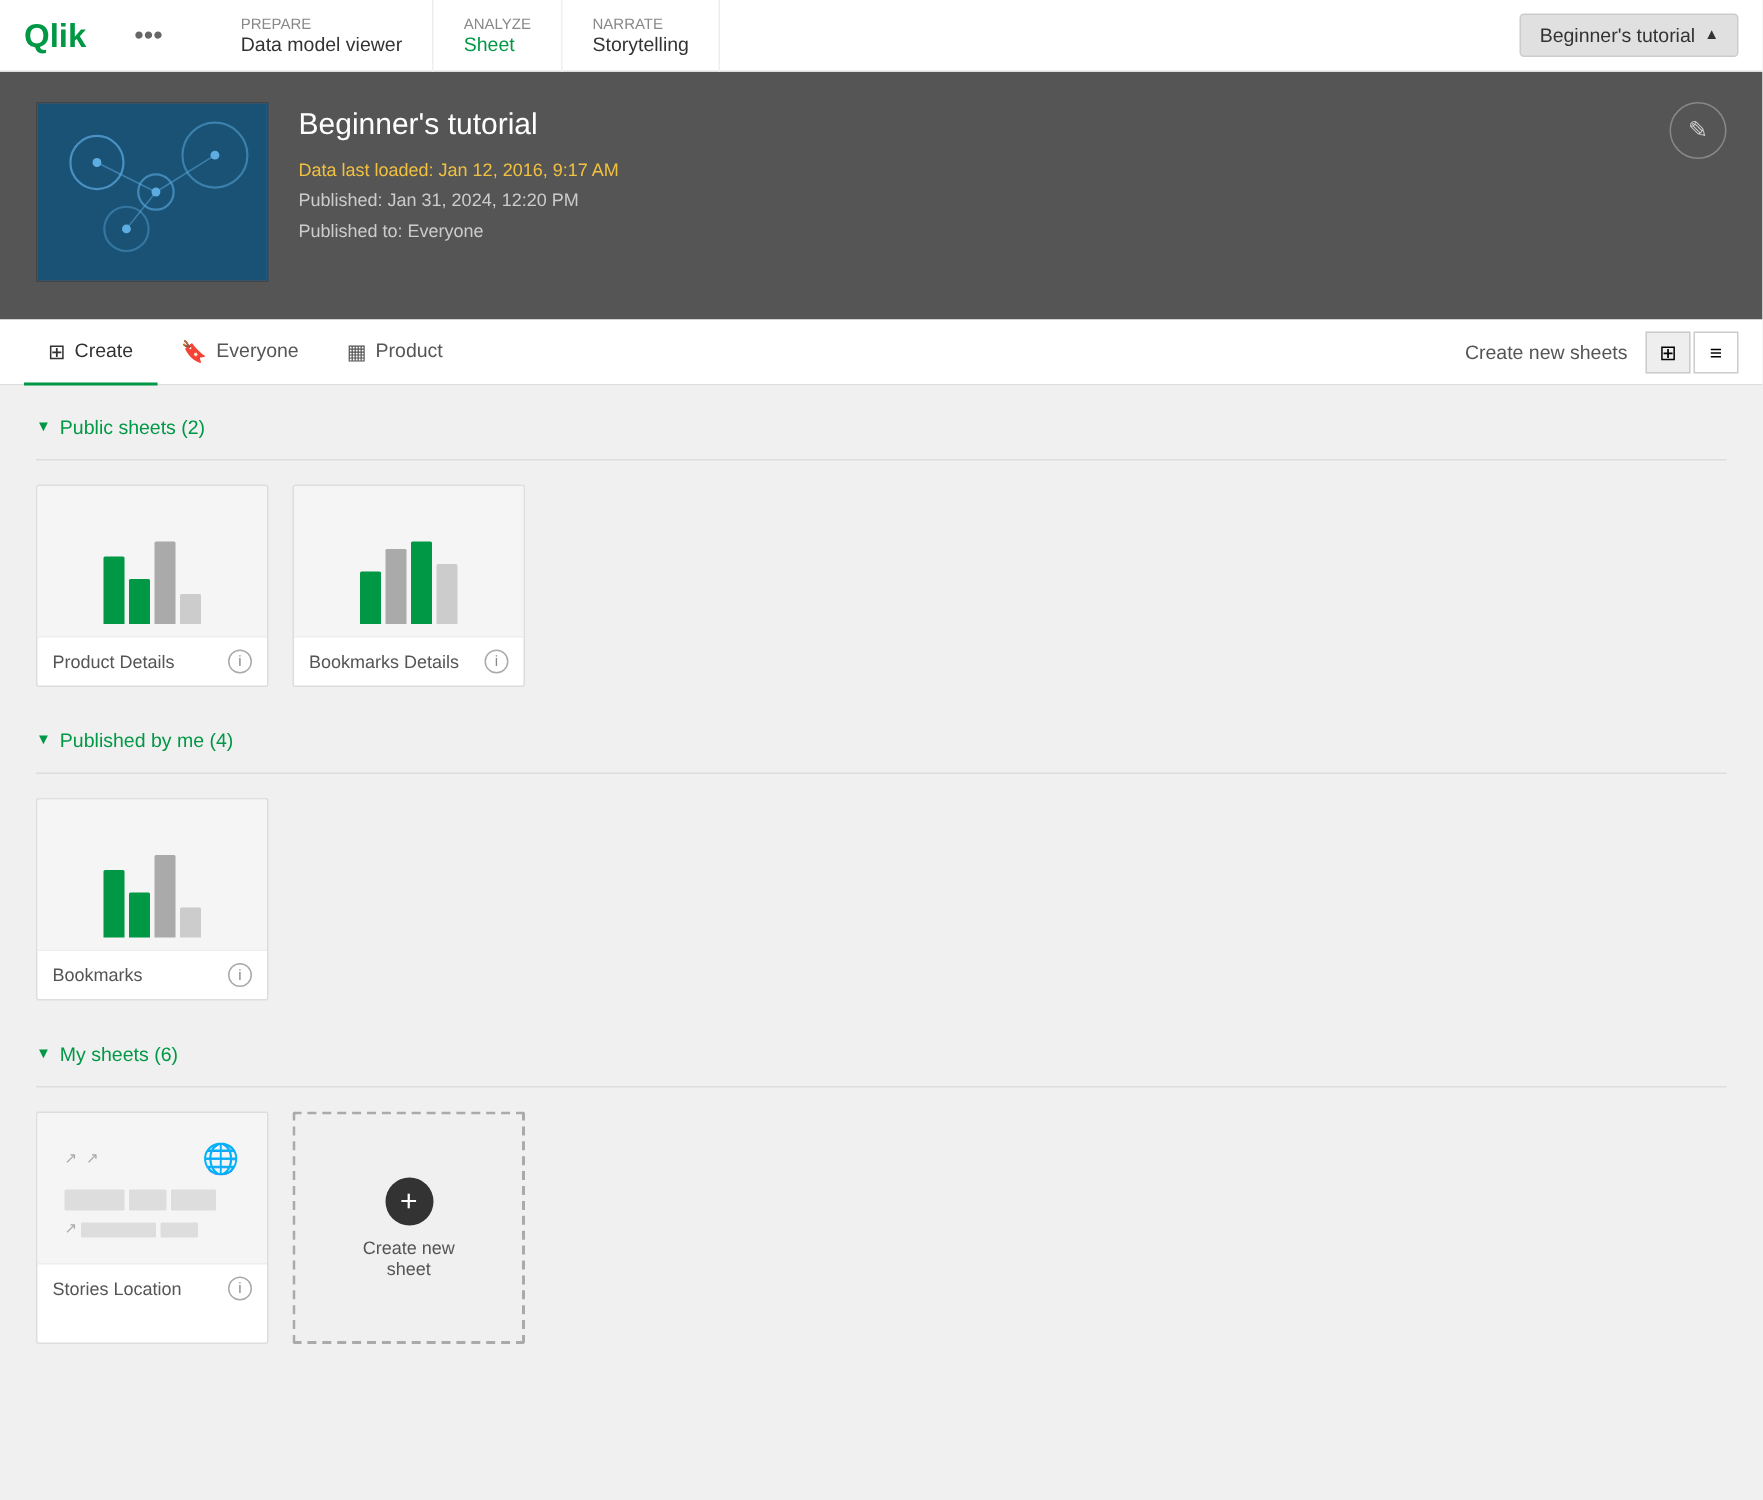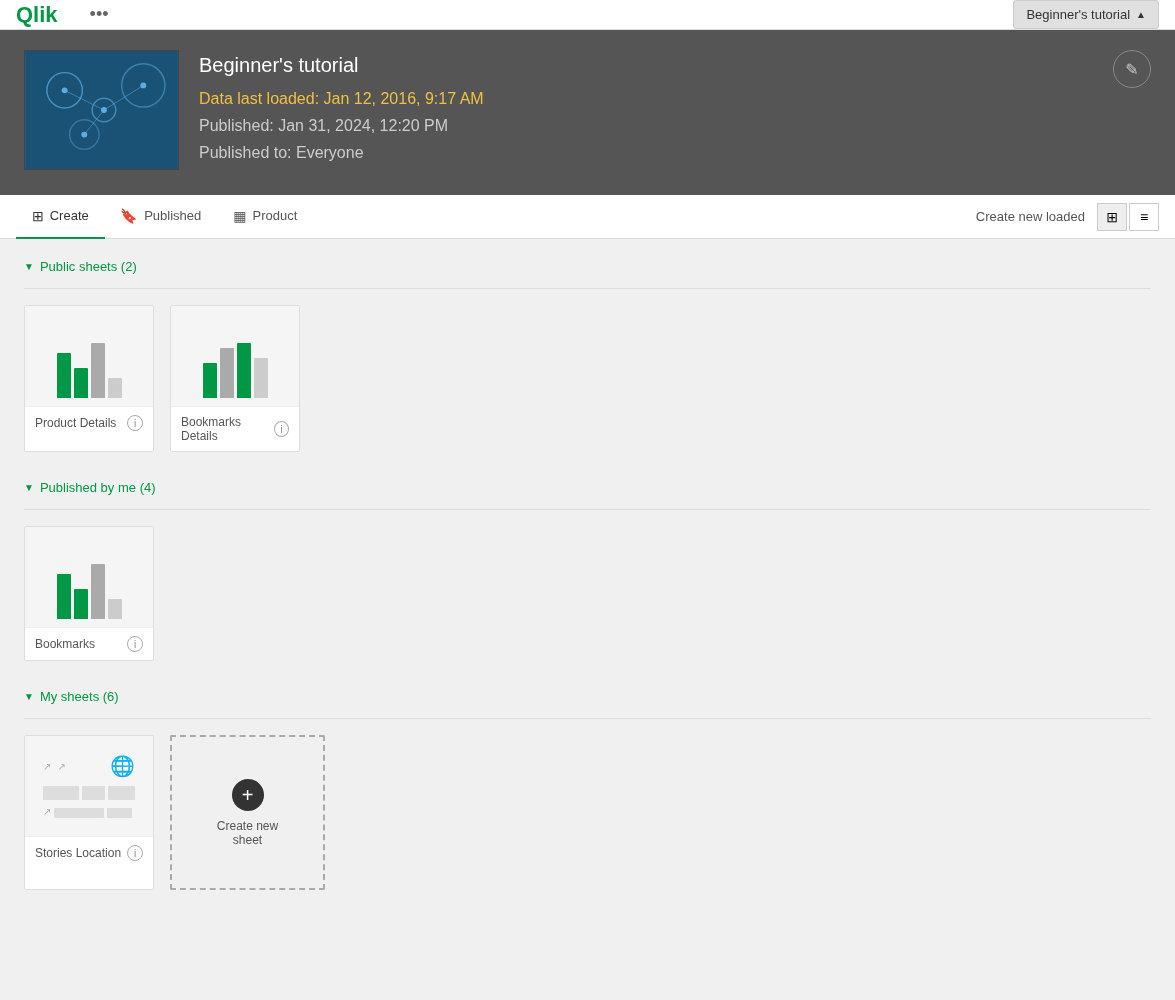--- a/index.html
+++ b/index.html
@@ -5,21 +5,21 @@
     * { box-sizing: border-box; margin: 0; padding: 0; }
     body { font-family: 'Segoe UI', Arial, sans-serif; font-size: 13px; background: #f0f0f0; color: #333; }
 
     
     .top-nav {
       display: flex;
       align-items: center;
       background: #fff;
       border-bottom: 1px solid #ddd;
       padding: 0 16px;
-      height: 30px;
+      height: 48px;
       gap: 32px;
     }
     .qlik-logo {
       display: flex;
       align-items: center;
       gap: 8px;
     }
     .qlik-logo-text {
       font-size: 22px;
       font-weight: bold;
@@ -92,21 +92,21 @@
     .app-info {
       padding-top: 4px;
     }
     .app-title {
       font-size: 20px;
       color: #fff;
       font-weight: 400;
       margin-bottom: 8px;
     }
     .app-meta {
-      font-size: 16px;
+      font-size: 12px;
       color: #ccc;
       line-height: 1.7;
     }
     .app-meta .yellow { color: #f0c040; }
     .edit-btn {
       margin-left: auto;
       width: 38px;
       height: 38px;
       border-radius: 50%;
       border: 1px solid #888;
@@ -207,21 +207,21 @@
       margin-bottom: 16px;
     }
 
     
     .sheets-grid {
       display: flex;
       flex-wrap: wrap;
       gap: 16px;
     }
     .sheet-card {
-      width: 130px;
+      width: 155px;
       background: #fff;
       border: 1px solid #ddd;
       border-radius: 2px;
       cursor: pointer;
       overflow: hidden;
     }
     .sheet-card-preview {
       width: 100%;
       height: 100px;
       background: #f5f5f5;
@@ -326,20 +326,34 @@
     }
   </style>
 </head>
 <body>
 
 <nav class="top-nav">
   <div class="qlik-logo">
     <span class="qlik-logo-text">Qlik</span>
   </div>
   <span class="nav-dots">•••</span>
+  <div class="nav-sections">
+    <div class="nav-section">
+      <span class="nav-category">Prepare</span>
+      <span class="nav-label">Data model viewer</span>
+    </div>
+    <div class="nav-section active">
+      <span class="nav-category">Analyze</span>
+      <span class="nav-label">Sheet</span>
+    </div>
+    <div class="nav-section">
+      <span class="nav-category">Narrate</span>
+      <span class="nav-label">Storytelling</span>
+    </div>
+  </div>
   <div class="app-selector">
     <span>Beginner's tutorial</span>
     <span class="chevron">▲</span>
   </div>
 </nav>
 
 <div class="app-header">
   <div class="app-thumbnail">
     <svg class="thumbnail-svg" viewBox="0 0 155 120" xmlns="http://www.w3.org/2000/svg">
       <rect width="155" height="120" fill="#1a5276"></rect>
@@ -369,28 +383,28 @@
   <button class="edit-btn">✎</button>
 </div>
 
 <div class="tabs-bar">
   <div class="tab-item active">
     <span class="tab-icon">⊞</span>
     <span>Create</span>
   </div>
   <div class="tab-item">
     <span class="tab-icon">🔖</span>
-    <span>Published</span>
+    <span>Everyone</span>
   </div>
   <div class="tab-item">
     <span class="tab-icon">▦</span>
     <span>Product</span>
   </div>
   <div class="tabs-actions">
-    <button class="create-sheet-btn">Create new loaded</button>
+    <button class="create-sheet-btn">Create new sheets</button>
     <div class="view-toggle">
       <button class="view-btn active">⊞</button>
       <button class="view-btn">≡</button>
     </div>
   </div>
 </div>
 
 <div class="main-content">
 
   <div class="section">

